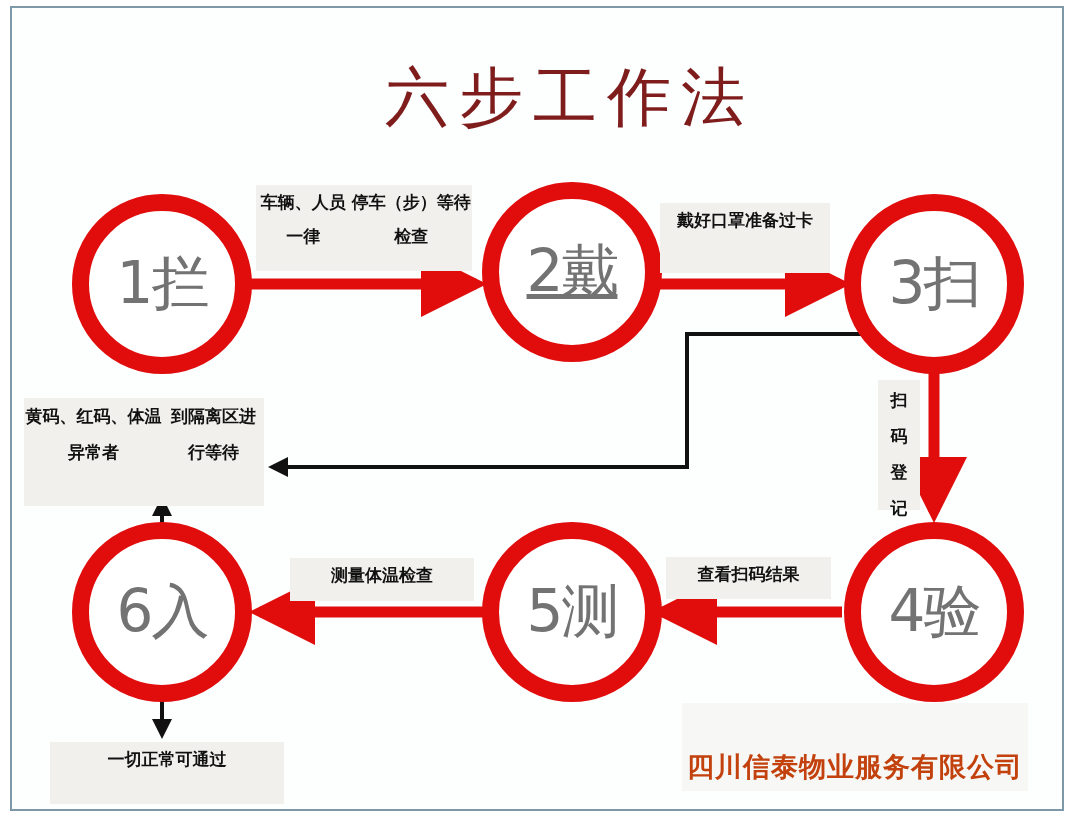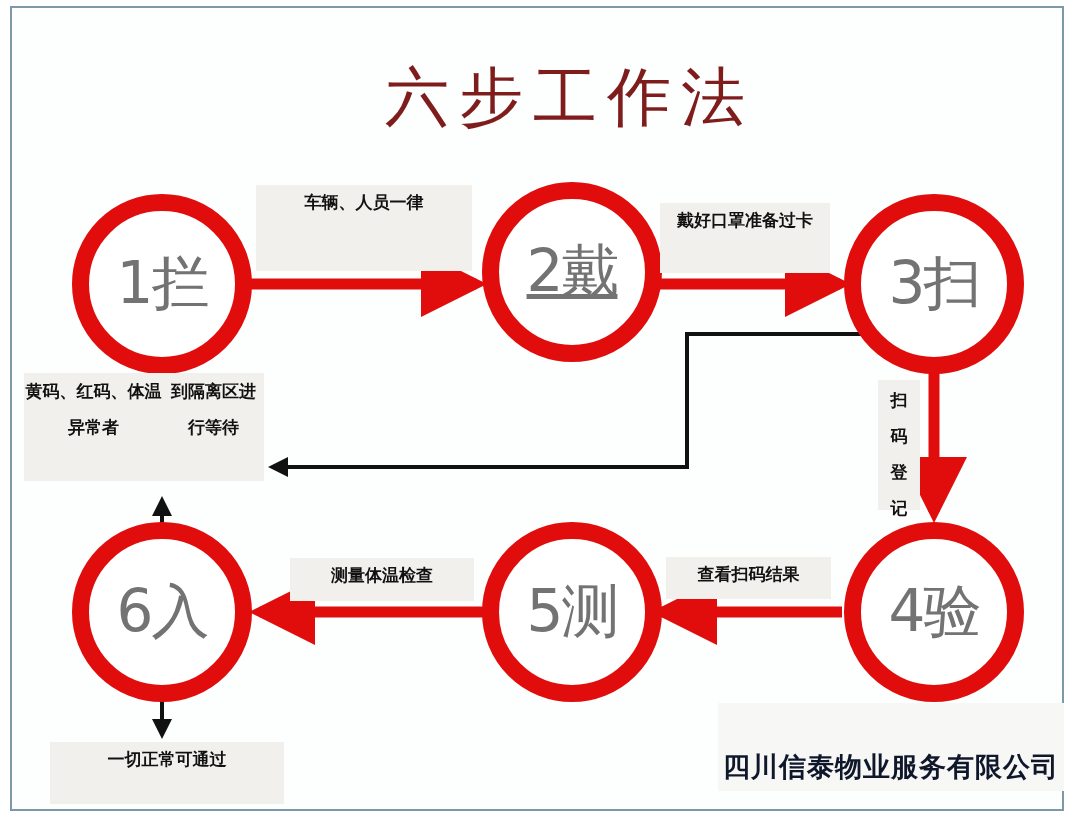--- a/index.html
+++ b/index.html
@@ -12,24 +12,24 @@
            color:#7f1d1d; letter-spacing:10px; line-height:90px; }
   .circle { position:absolute; width:180px; height:180px; border-radius:50%;
             border:17px solid #e10d0d; box-sizing:border-box; background:#fff;
             display:flex; align-items:center; justify-content:center;
             font-size:58px; color:#737373; letter-spacing:-2px; }
   .box { position:absolute; background:#f1f0ed; color:#111; font-weight:bold;
          font-size:17px; text-align:center; display:flex; 
          justify-content:center; line-height:34px; }
   .vbox { position:absolute; background:#f1f0ed; color:#111; font-weight:bold;
           font-size:17px; text-align:center; line-height:36px; }
-  .company { position:absolute; left:718px; top:703px; width:346px; height:88px;
+  .company { position:absolute; left:682px; top:703px; width:346px; height:88px;
              background:#f7f7f5; display:flex; align-items:flex-end; justify-content:center;
              padding-bottom:6px; box-sizing:border-box;
-             font-size:27px; font-weight:bold; color:#0f172a; letter-spacing:1px; }
+             font-size:27px; font-weight:bold; color:#c2410c; letter-spacing:1px; }
   svg.lines { position:absolute; left:0; top:0; }
 </style>
 </head>
 <body>
 
 <div class="frame"></div>
 
 <div class="title">六步工作法</div>
 
 <svg class="lines" width="1080" height="824">
@@ -73,39 +73,40 @@
   </div>
 <div class="circle" style="left:482px; top:522px;">
     <span>5测</span>
   </div>
 <div class="circle" style="left:72px; top:522px;">
     <span>6入</span>
   </div>
 
 <div class="box" style="left:256px; top:185px; width:216px; height:86px;">
   <div>车辆、人员一律</div>
+  <div>停车（步）等待检查</div>
 </div>
 <div class="box" style="left:660px; top:203px; width:170px; height:70px;">
   <div>戴好口罩</div>
   <div>准备过卡</div>
 </div>
 <div class="vbox" style="left:878px; top:380px; width:42px; height:128px; padding-top:2px;">
   <div>扫</div>
   <div>码</div>
   <div>登</div>
   <div>记</div>
 </div>
 <div class="box" style="left:666px; top:557px; width:165px; height:42px;">
   <div>查看扫码结果</div>
 </div>
 <div class="box" style="left:290px; top:558px; width:184px; height:43px;">
   <div>测量体温检查</div>
 </div>
 
-<div class="box" style="left:24px; top:373px; width:240px; height:108px; line-height:36px;">
+<div class="box" style="left:24px; top:398px; width:240px; height:108px; line-height:36px;">
   <div>黄码、红码、体温异常者</div>
   <div>到隔离区进行等待</div>
 </div>
 <div class="box" style="left:50px; top:742px; width:234px; height:62px; line-height:34px;">
   <div>一切正常</div>
   <div>可通过</div>
 </div>
 
 <div class="company">四川信泰物业服务有限公司</div>
 

